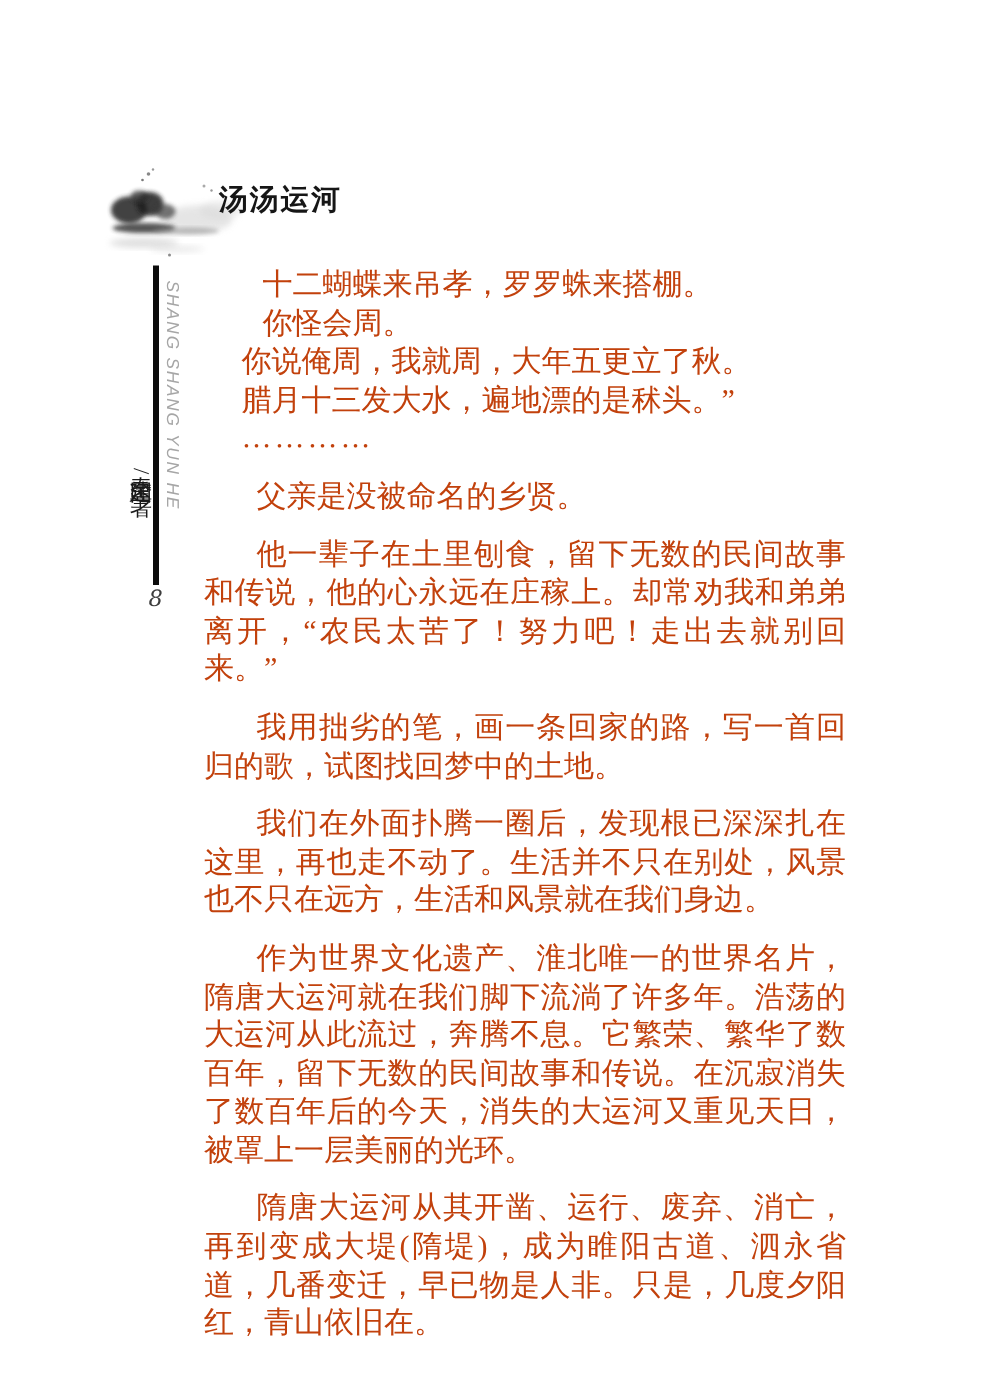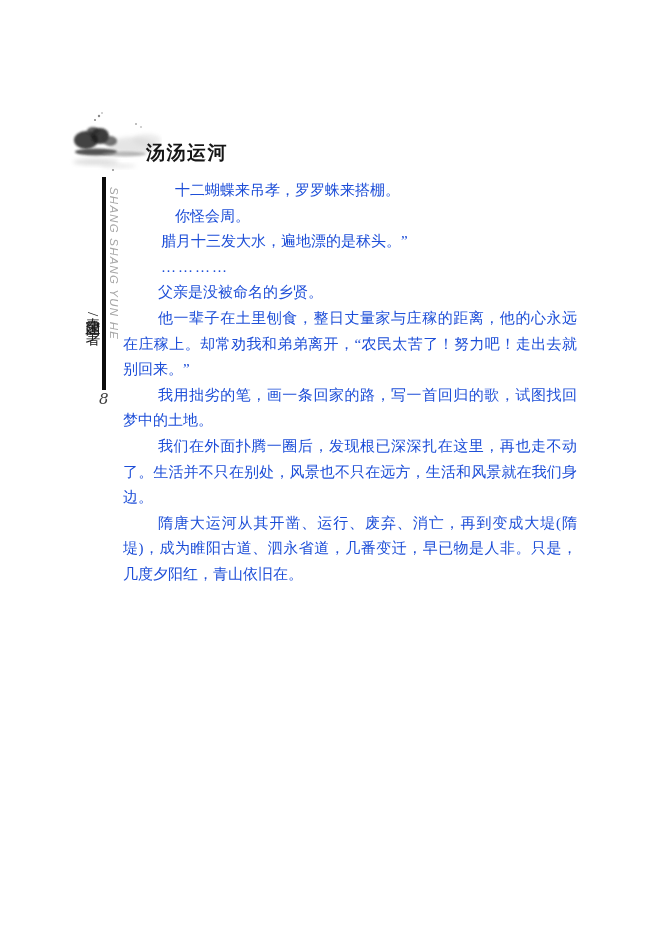--- a/index.html
+++ b/index.html
@@ -20,21 +20,21 @@
   .ink-art {
     position: absolute;
     left: 66px;
     top: 110px;
     width: 96px;
     height: 62px;
   }
   .chapter-title {
     position: absolute;
     left: 146px;
-    top: 140px;
+    top: 120px;
     font-family: "Liberation Sans", sans-serif;
     font-weight: bold;
     font-size: 19px;
     letter-spacing: 1.5px;
     color: #161616;
   }
 
   
   .spine-line {
     position: absolute;
@@ -76,33 +76,33 @@
     font-size: 15px;
     color: #3d3d3d;
   }
 
   
   .main-text {
     position: absolute;
     left: 123px;
     top: 178px;
     width: 454px;
-    font-size: 15px;
+    font-size: 20px;
     line-height: 25.6px;
-    color: #1d4ed8;
+    color: #c2410c;
     text-align: justify;
   }
   .poem-line {
     white-space: nowrap;
   }
   .poem-line.indent-3 { padding-left: 52px; }
   .poem-line.indent-2 { padding-left: 38px; }
   .poem-line.ellipsis-line { letter-spacing: 2px; }
   .body-para {
-    margin: 0;
+    margin: 13px;
     text-indent: 35px;
     text-align: justify;
   }
 </style>
 </head>
 <body>
 
 <div id="book-page">
 
   <div class="ink-art">
@@ -145,25 +145,27 @@
   <div class="series-title-en">SHANG SHANG YUN HE</div>
 
   <div class="author-vertical">秦建国/著</div>
 
   <div class="page-number">8</div>
 
   <div class="main-text">
     <div>
         <div class="poem-line indent-3">十二蝴蝶来吊孝，罗罗蛛来搭棚。</div>
         <div class="poem-line indent-3">你怪会周。</div>
+        <div class="poem-line indent-2">你说俺周，我就周，大年五更立了秋。</div>
         <div class="poem-line indent-2">腊月十三发大水，遍地漂的是秫头。”</div>
         <div class="poem-line indent-2 ellipsis-line">…………</div>
       </div>
     <div>
         <p class="body-para">父亲是没被命名的乡贤。</p>
-        <p class="body-para">他一辈子在土里刨食，整日丈量家与庄稼的距离，他的心永远在庄稼上。却常劝我和弟弟离开，“农民太苦了！努力吧！走出去就别回来。”</p>
+        <p class="body-para">他一辈子在土里刨食，留下无数的民间故事和传说，他的心永远在庄稼上。却常劝我和弟弟离开，“农民太苦了！努力吧！走出去就别回来。”</p>
         <p class="body-para">我用拙劣的笔，画一条回家的路，写一首回归的歌，试图找回梦中的土地。</p>
         <p class="body-para">我们在外面扑腾一圈后，发现根已深深扎在这里，再也走不动了。生活并不只在别处，风景也不只在远方，生活和风景就在我们身边。</p>
+        <p class="body-para">作为世界文化遗产、淮北唯一的世界名片，隋唐大运河就在我们脚下流淌了许多年。浩荡的大运河从此流过，奔腾不息。它繁荣、繁华了数百年，留下无数的民间故事和传说。在沉寂消失了数百年后的今天，消失的大运河又重见天日，被罩上一层美丽的光环。</p>
         <p class="body-para">隋唐大运河从其开凿、运行、废弃、消亡，再到变成大堤(隋堤)，成为睢阳古道、泗永省道，几番变迁，早已物是人非。只是，几度夕阳红，青山依旧在。</p>
       </div>
   </div>
 
 </div>
 
 </body></html>

